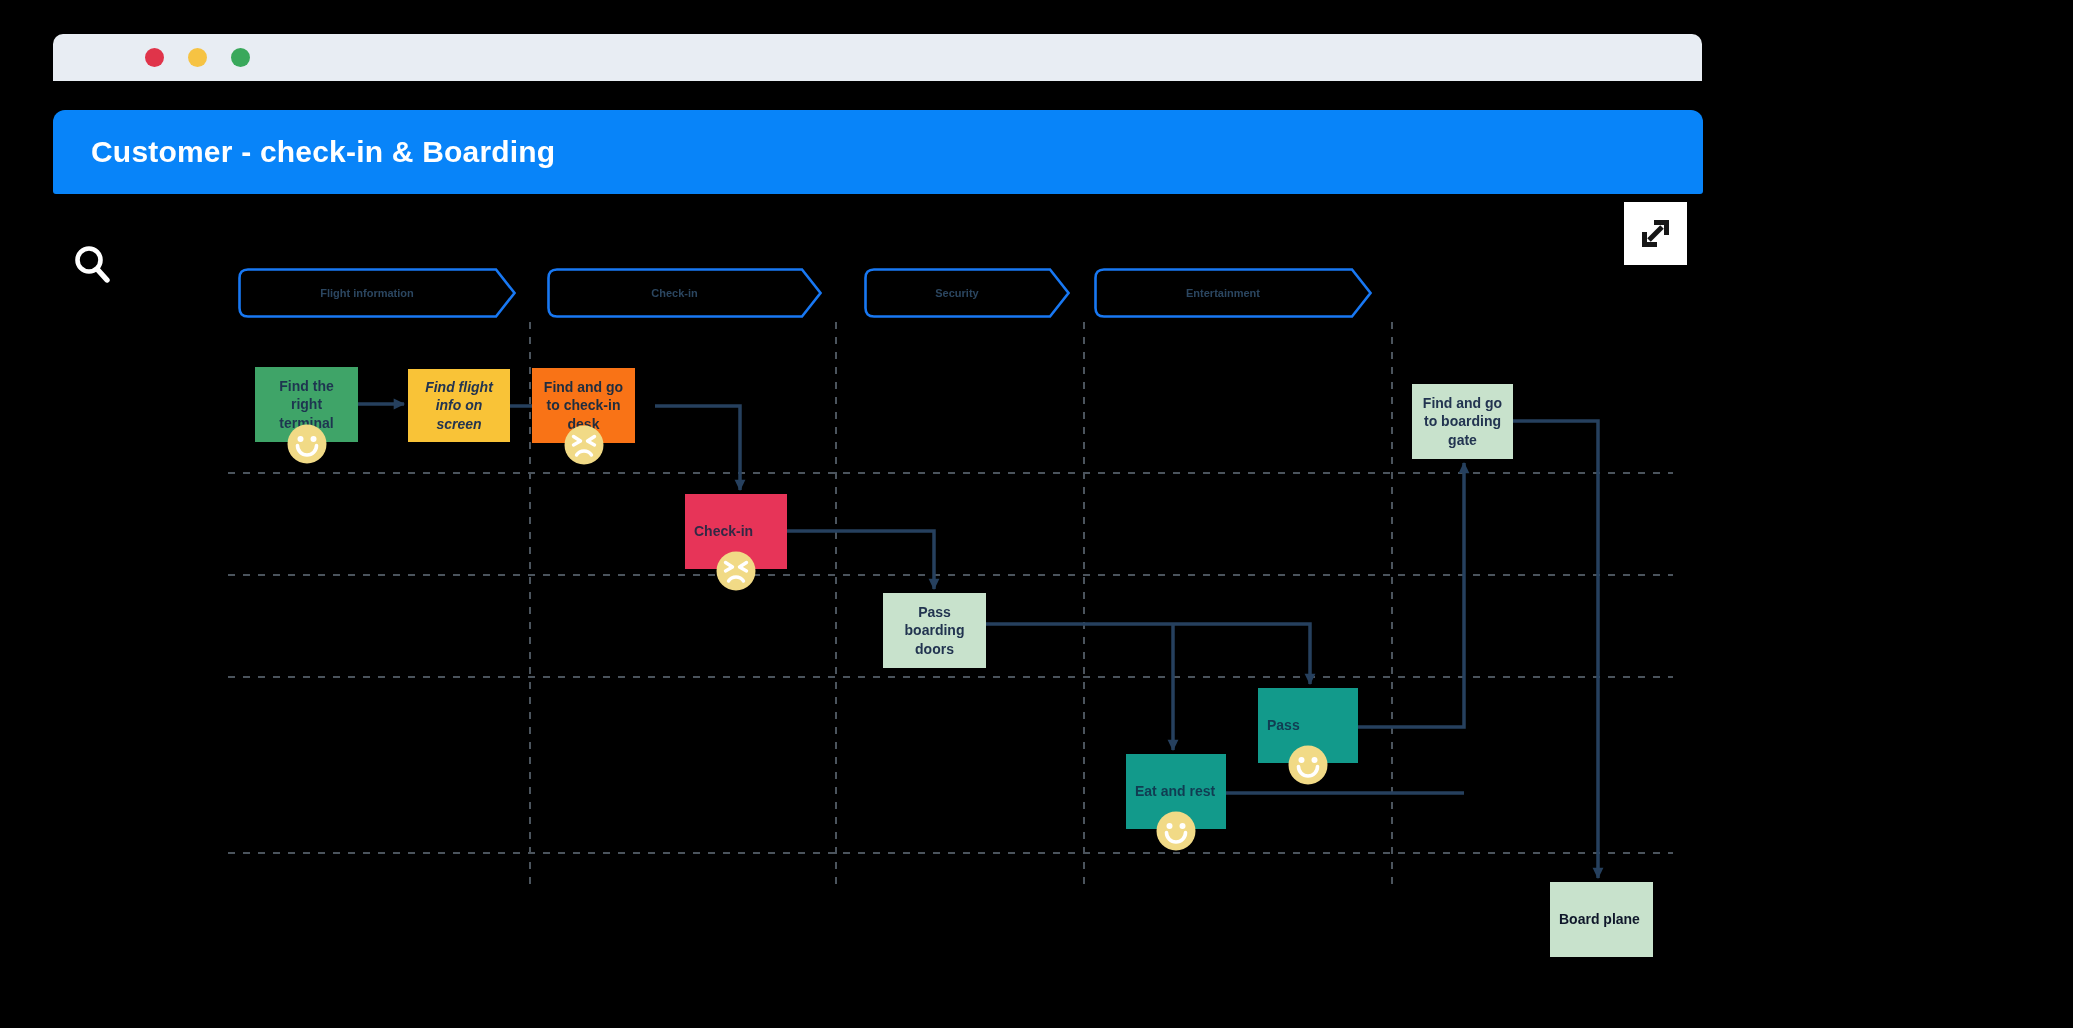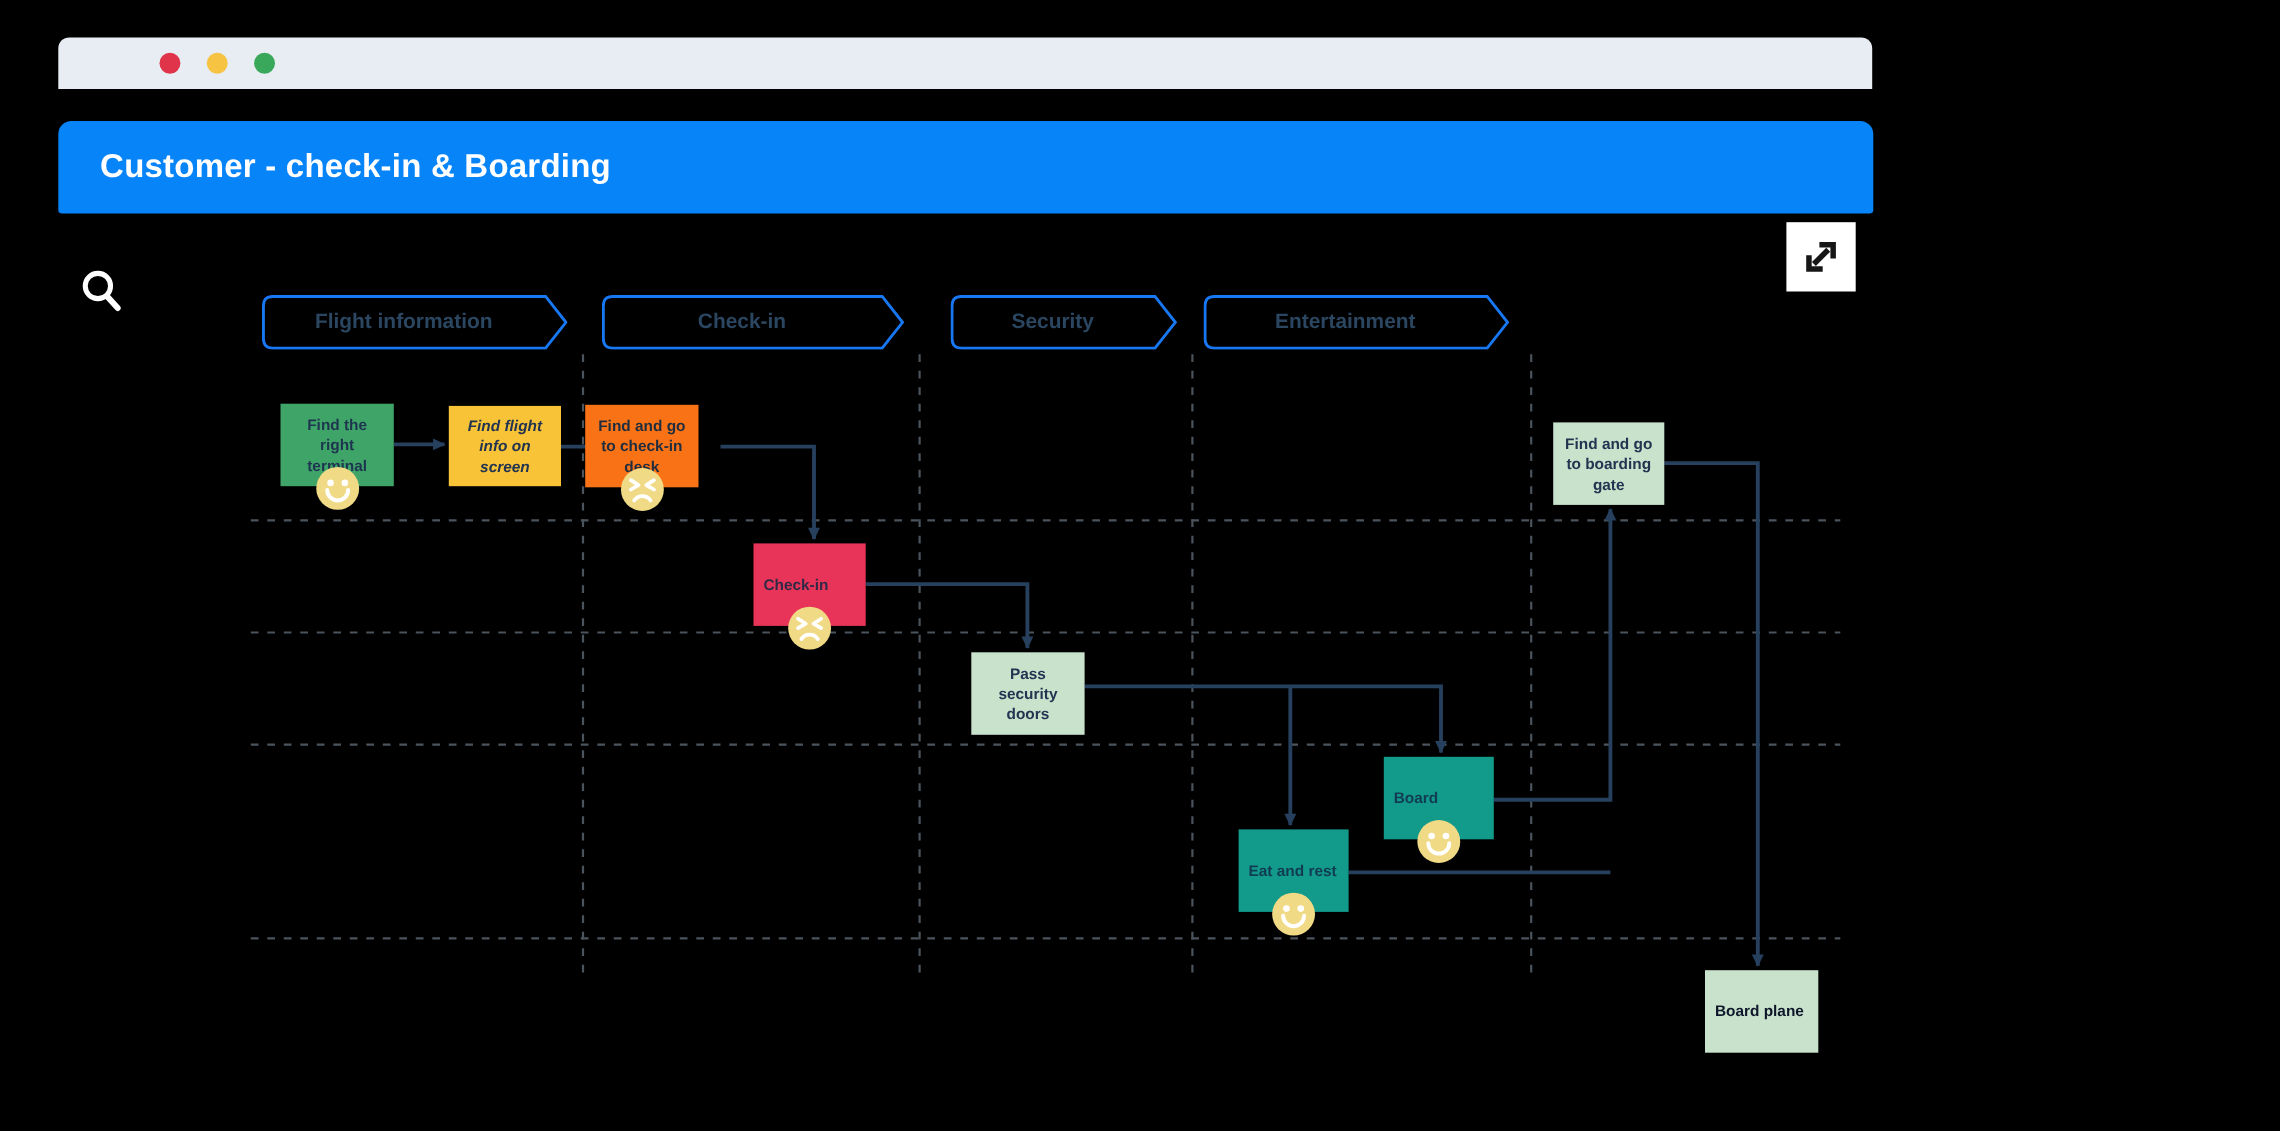--- a/index.html
+++ b/index.html
@@ -39,21 +39,21 @@
     position:absolute;left:1624px;top:202px;width:63px;height:63px;
     background:#fff;border:none;padding:0;cursor:pointer;
   }
 
   
   .phase{position:absolute;top:268px;height:50px;}
   .phase svg{position:absolute;left:0;top:0;}
   .phase .lbl{
     position:absolute;left:0;top:0;right:20px;bottom:0;
     display:flex;align-items:center;justify-content:center;
-    color:var(--phase-text,#2b4660);font-size:19px;font-weight:700;
+    color:var(--phase-text,#2b4660);font-size:11px;font-weight:700;
   }
   .phase-1{left:238px;width:278px;}
   .phase-2{left:547px;width:275px;}
   .phase-3{left:864px;width:206px;}
   .phase-4{left:1094px;width:278px;}
   .phase-5{left:1398px;width:275px;}
   .chev{fill:none;stroke:var(--accent,#1878f3);stroke-width:2.6px;}
 
   
   #diagram{position:absolute;left:0;top:0;}
@@ -182,24 +182,24 @@
   <div class="step" style="left: 685px; top: 494px; width: 102px; height: 75px; background: rgb(231, 52, 88); color: rgb(49, 41, 69);">
       <span>Check-in</span>
       <span class="emoji"><svg viewBox="0 0 40 40" width="40" height="40">
   <circle cx="20" cy="20" r="19.5" fill="#f1da86"></circle>
   <path d="M9.5,11.5 L16.5,16 L9.5,20" fill="none" stroke="#ffffff" stroke-width="3.4" stroke-linejoin="round" stroke-linecap="round"></path>
   <path d="M30.5,11.5 L23.5,16 L30.5,20" fill="none" stroke="#ffffff" stroke-width="3.4" stroke-linejoin="round" stroke-linecap="round"></path>
   <path d="M12.5,30 A9,9 0 0 1 27.5,30" fill="none" stroke="#ffffff" stroke-width="3.4" stroke-linecap="round"></path>
 </svg></span>
     </div>
   <div class="step" style="left: 883px; top: 593px; width: 103px; height: 75px; background: rgb(200, 226, 204); color: rgb(34, 52, 80);">
-      <span>Pass security doors</span>
+      <span>Pass boarding doors</span>
     </div>
   <div class="step" style="left: 1258px; top: 688px; width: 100px; height: 75px; background: rgb(18, 154, 139); color: rgb(17, 60, 82);">
-      <span>Board</span>
+      <span>Pass</span>
       <span class="emoji"><svg viewBox="0 0 40 40" width="40" height="40">
   <circle cx="20" cy="20" r="19.5" fill="#f1da86"></circle>
   <circle cx="13.5" cy="15" r="3" fill="#ffffff"></circle>
   <circle cx="26.5" cy="15" r="3" fill="#ffffff"></circle>
   <path d="M10.5,21.5 A9.5,9.5 0 0 0 29.5,21.5" fill="none" stroke="#ffffff" stroke-width="3.6" stroke-linecap="round"></path>
 </svg></span>
     </div>
   <div class="step" style="left: 1126px; top: 754px; width: 100px; height: 75px; background: rgb(18, 154, 139); color: rgb(17, 60, 82);">
       <span>Eat and rest</span>
       <span class="emoji"><svg viewBox="0 0 40 40" width="40" height="40">

